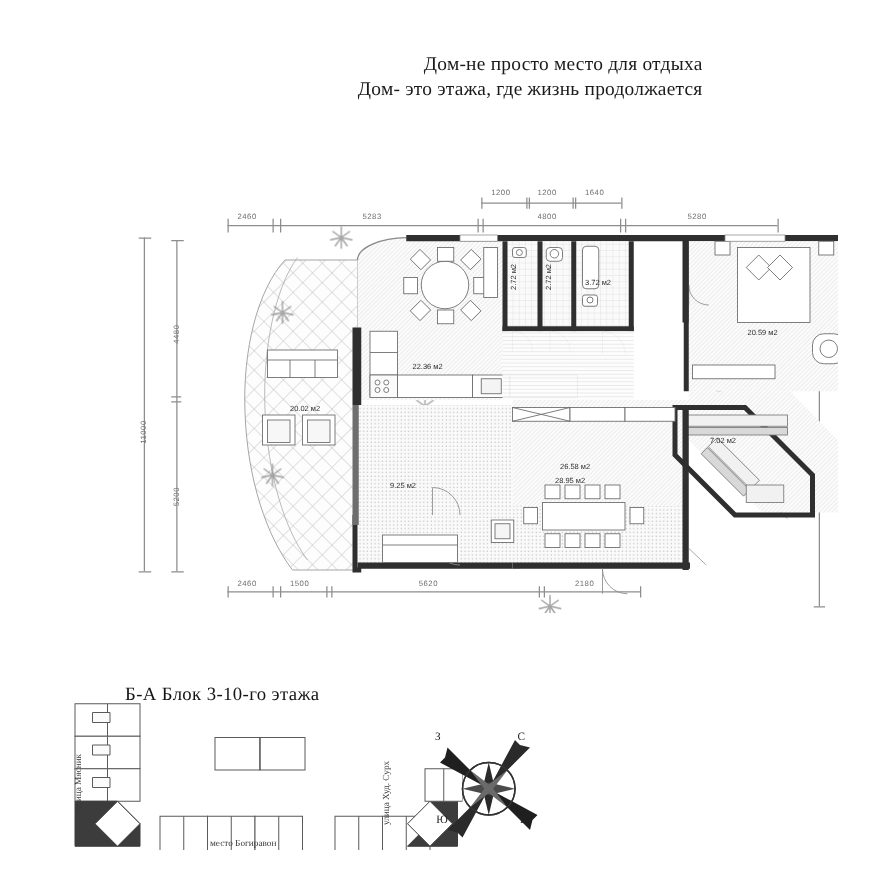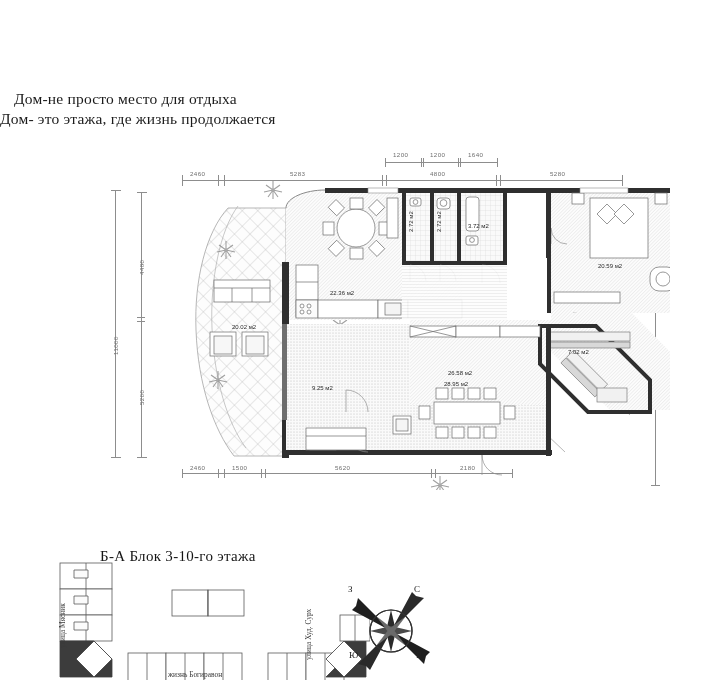--- a/index.html
+++ b/index.html
@@ -1,20 +1,20 @@
 <!DOCTYPE html>
 <html><head>
 <meta charset="utf-8">
 <style>
   html,body{margin:0;padding:0;background:#ffffff;}
   body{width:709px;height:699px;position:relative;overflow:hidden;
        font-family:"Liberation Serif", serif;color:#1a1a1a;}
   .abs{position:absolute;}
   
-  #headline{left:0;top:42px;width:562px;text-align:left;margin-top:47px;}
+  #headline{left:0;top:42px;width:562px;text-align:right;}
   #headline div{font-family:"Liberation Serif",serif;font-size:15.5px;line-height:20px;
                 letter-spacing:.2px;color:#1b1b1b;white-space:nowrap;}
   #headline .l1{padding-left:14px;}
   
   #plan{left:110px;top:140px;width:560px;height:350px;}
   
   .dimline{position:absolute;background:#8d8d8d;}
   .dimh{height:1px;}
   .dimv{width:1px;}
   .tick{position:absolute;background:#8d8d8d;}
@@ -424,21 +424,21 @@
       <path d="M304,81 h22 v36 h-40 l18,-18 z" fill="#3c3c3c" stroke="#3c3c3c"></path>
       <path d="M304,81 l18,18 l-18,18 l-18,-18 z" fill="#ffffff" stroke="#3c3c3c"></path>
 
       <rect x="300" y="55" width="30" height="26"></rect>
       <line x1="315" y1="55" x2="315" y2="81"></line>
     </g>
   </svg>
 </div>
 
 <div class="streetlbl v" style="left:58px;top:648px;">улица Мясник</div>
-<div class="streetlbl" style="left:168px;top:670px;">жизнь Богиравон</div>
+<div class="streetlbl" style="left:168px;top:670px;">место Богиравон</div>
 <div class="streetlbl v2" style="left:304px;top:660px;">улица Худ. Сурх</div>
 
 <div class="abs" style="left:348px;top:588px;width:86px;height:86px;">
   <svg width="86" height="86">
     <circle cx="43" cy="43" r="21" fill="none" stroke="#333" stroke-width="1.2"></circle>
 
     <g fill="#2a2a2a">
       <path d="M43,43 L76,10 L68,8 L64,4 Z"></path>
       <path d="M43,43 L10,10 L8,18 L4,22 Z" fill="#1f1f1f"></path>
       <path d="M43,43 L10,76 L18,78 L22,82 Z"></path>

